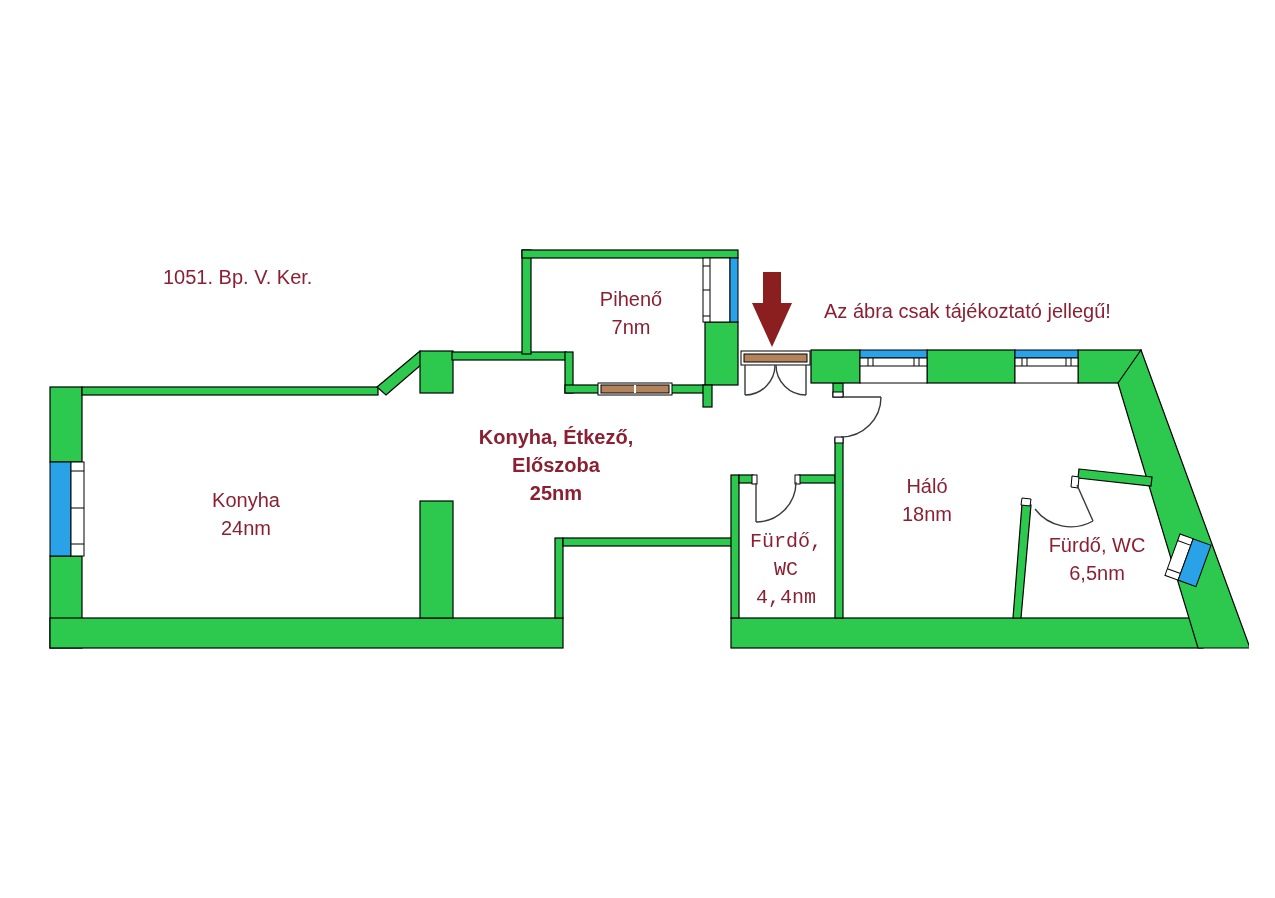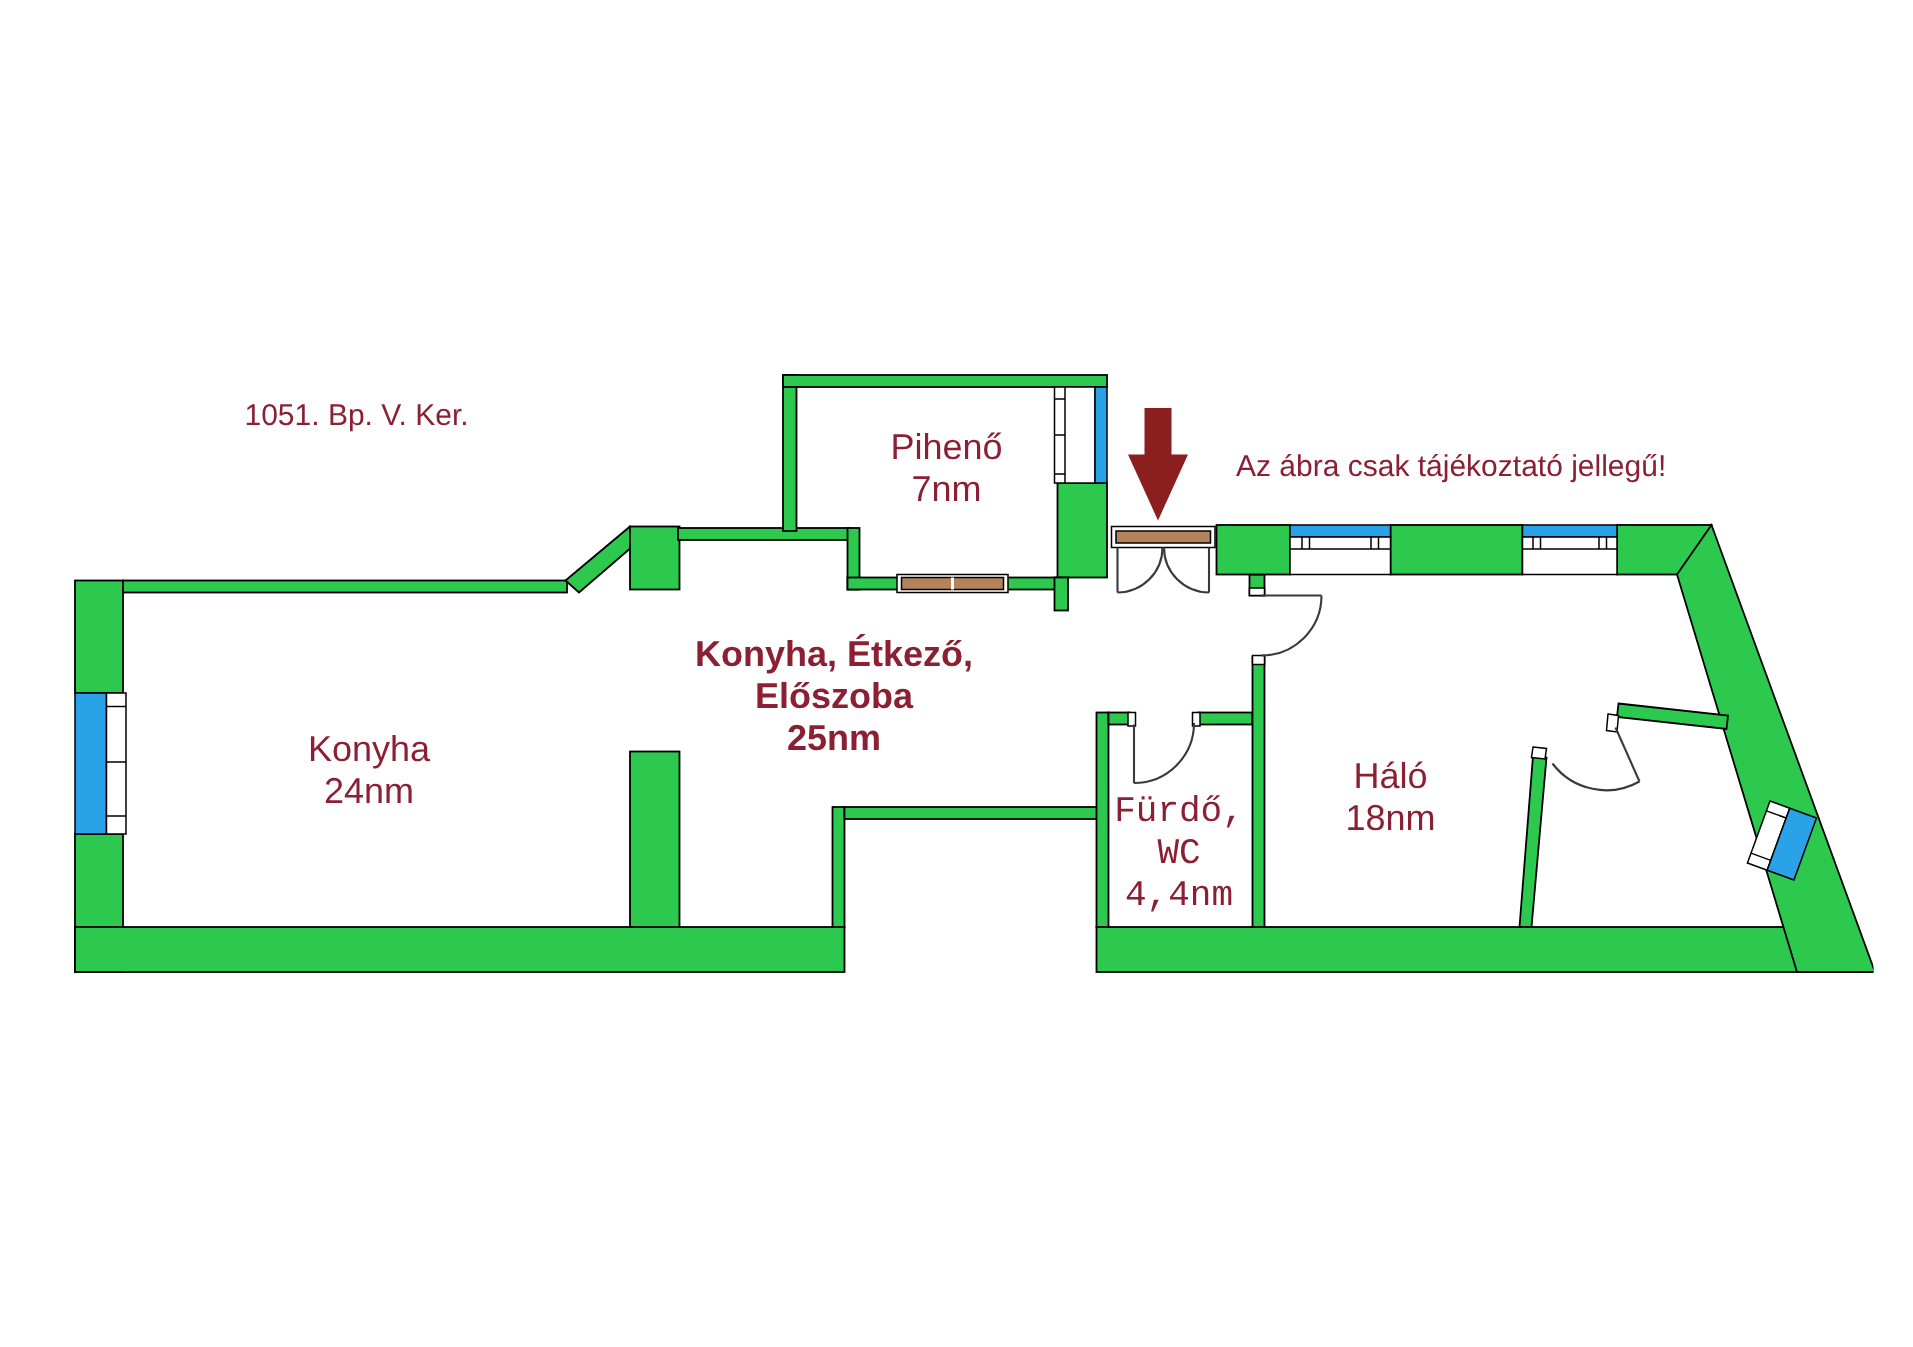--- a/index.html
+++ b/index.html
@@ -12,21 +12,21 @@
   .win-blue  { fill:var(--window-blue,#2aa2e8); stroke:#000; stroke-width:1; }
   .win-frame { fill:#fff; stroke:#000; stroke-width:1; }
   .win-tick  { stroke:#000; stroke-width:1; }
   .thr-box   { fill:#fff; stroke:#000; stroke-width:1; }
   .thr-bar   { fill:var(--door-brown,#b3835c); stroke:#000; stroke-width:1; }
   .thr-split { stroke:#fff; stroke-width:2; }
   .door      { stroke:#3a3a3a; stroke-width:1.4; fill:none; }
   .cap       { fill:#fff; stroke:#000; stroke-width:1; }
   .arrow     { fill:var(--arrow-red,#8b1e1e); }
   .lbl {
-    position:absolute; color:var(--text,#8b2033); font-size:24px; line-height:28px;
+    position:absolute; color:var(--text,#8b2033); font-size:20px; line-height:28px;
     text-align:center; transform:translateX(-50%); white-space:nowrap;
   }
   .lbl div { white-space:nowrap; }
   .info-block {
     position:absolute; color:var(--text,#8b2033); font-size:20px; line-height:29px;
     text-align:left; white-space:nowrap;
   }
 </style>
 </head>
 <body>
@@ -184,19 +184,23 @@
     <div>Előszoba</div>
     <div>25nm</div>
   </div>
 
   <div class="lbl" style="left:786px; top:528px;font-family:Liberation Mono, monospace;">
     <div>Fürdő,</div>
     <div>WC</div>
     <div>4,4nm</div>
   </div>
 
-  <div class="lbl" style="left:927px; top:472px;margin-top:32px;">
+  <div class="lbl" style="left:927px; top:472px;">
     <div>Háló</div>
     <div>18nm</div>
   </div>
 
+  <div class="lbl" style="left:1097px; top:531px;">
+    <div>Fürdő, WC</div>
+    <div>6,5nm</div>
+  </div>
 
 </div>
 
 </body></html>

